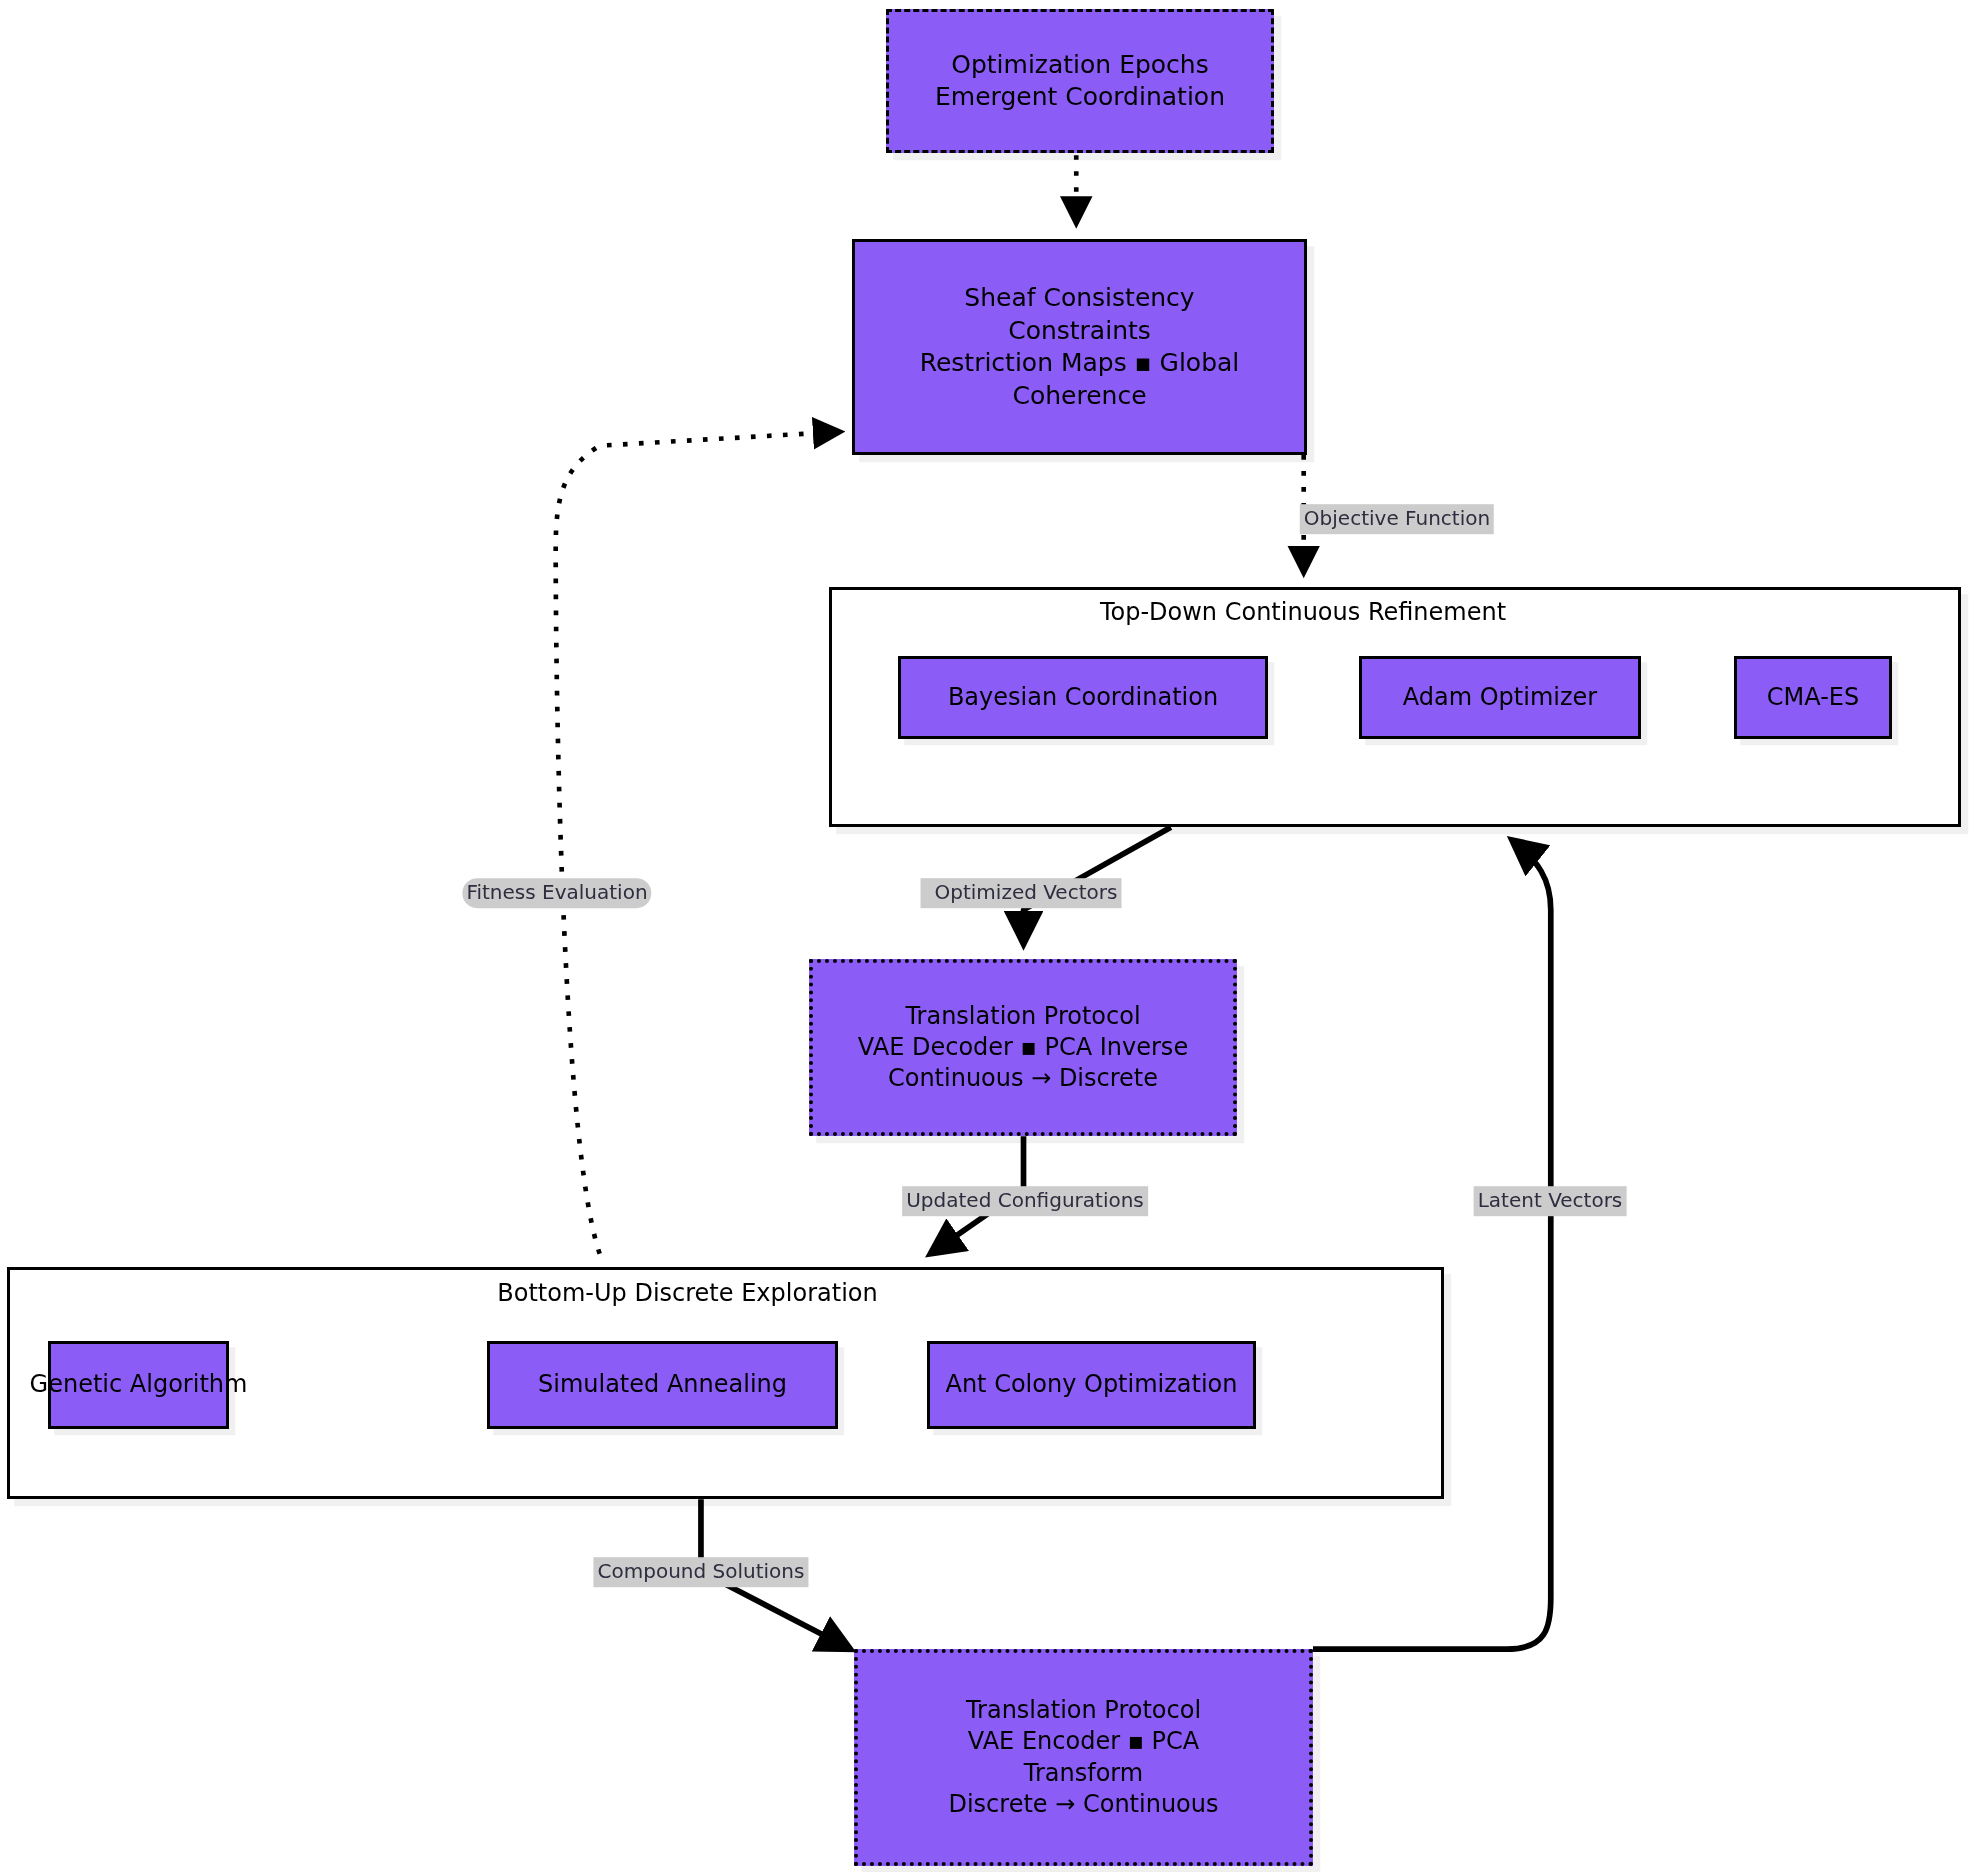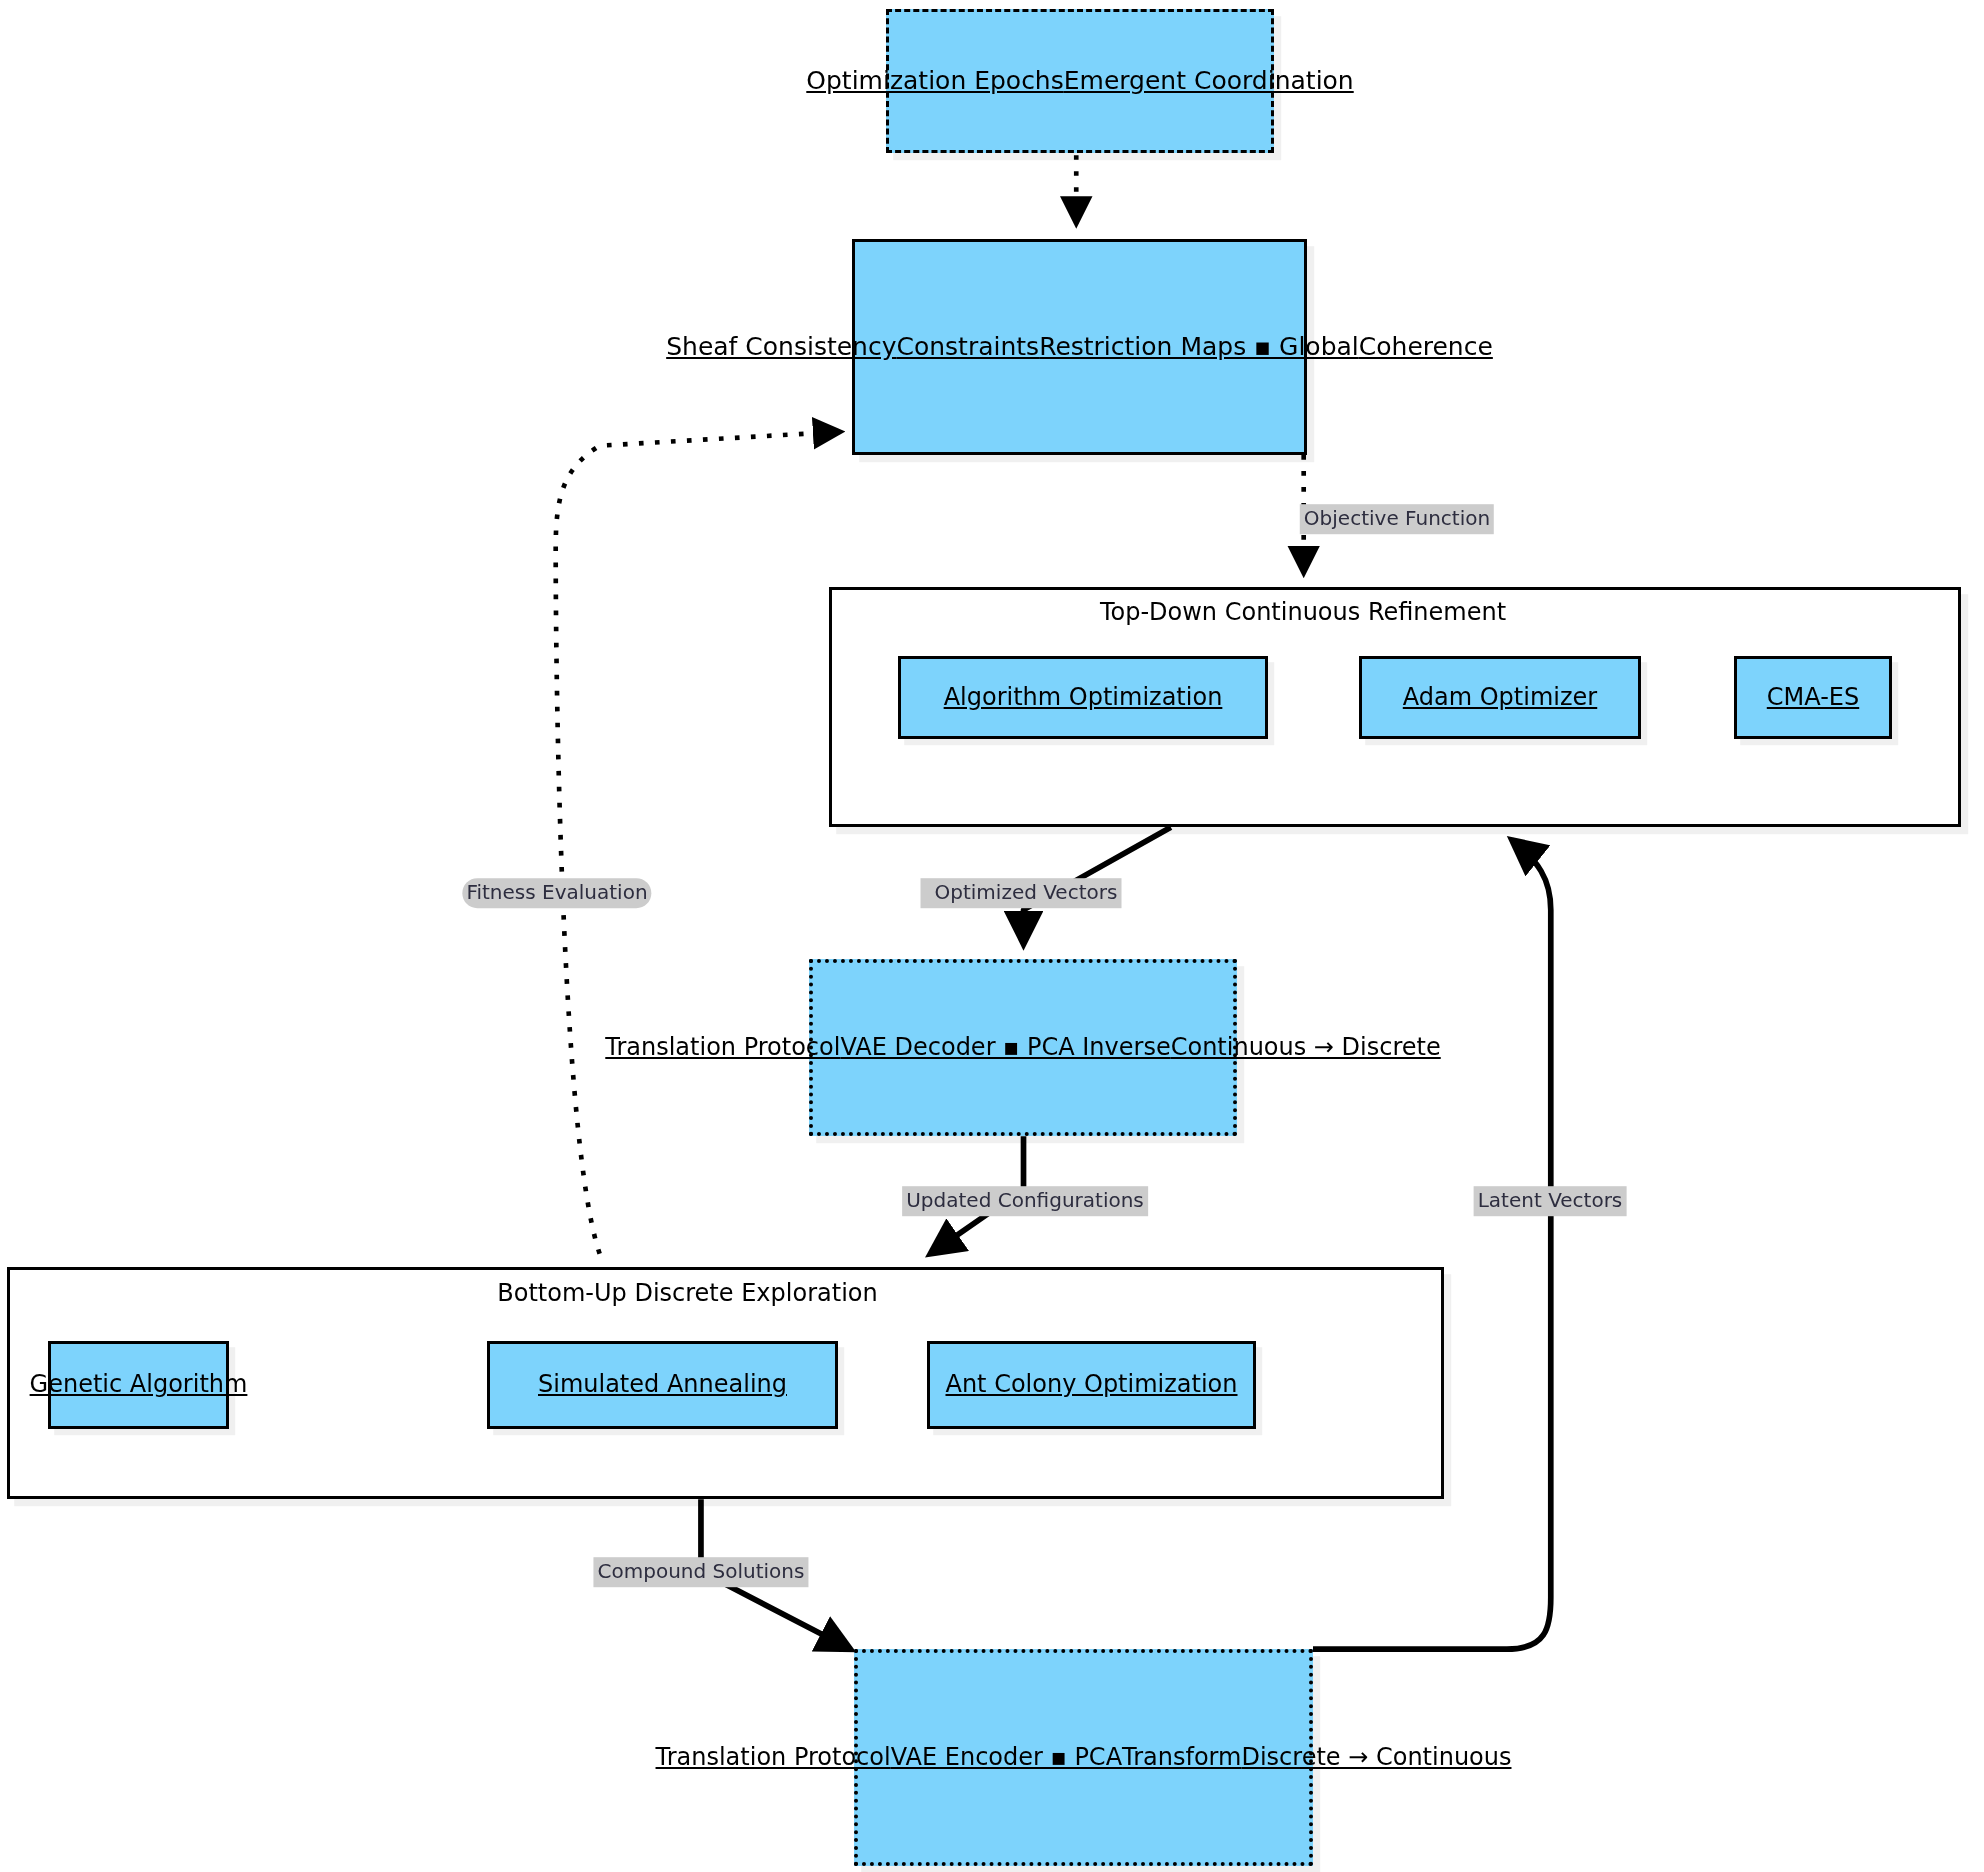--- a/index.html
+++ b/index.html
@@ -10,29 +10,28 @@
     background:#ffffff;
     font-family:"DejaVu Sans","Liberation Sans",sans-serif;
     overflow:hidden;
   }
   svg#wires{position:absolute;left:0;top:0;width:1985px;height:1873px;pointer-events:none;}
 
   
   .node{
     position:absolute;
     box-sizing:border-box;
-    background:#7dd3fc;
+    background:#8b5cf6;
     display:flex;
-    flex-direction:row;
+    flex-direction:column;
     align-items:center;
     justify-content:center;
     text-align:center;
     color:#000000;
     line-height:1.30;
-    text-decoration:underline;
   }
   .node .ln{display:block;white-space:nowrap;}
 
   .solid-thick{border:3.6px solid #000;box-shadow:7.2px 7.2px 0 0 rgba(0,0,0,.06);}
   .solid-thin{border:3.1px solid #000;box-shadow:6.2px 6.2px 0 0 rgba(0,0,0,.06);}
   .dashed-long{border:3.6px dashed #000;box-shadow:7.2px 7.2px 0 0 rgba(0,0,0,.06);}
   .dotted-sq{border:4.1px dotted #000;box-shadow:7.2px 7.2px 0 0 rgba(0,0,0,.06);}
 
   
   .cluster{
@@ -117,21 +116,21 @@
   </div>
 
   <div class="node solid-thick f48" style="left:852px; top:239px; width:455px; height:216px;">
     <span class="ln">Sheaf Consistency</span>
     <span class="ln">Constraints</span>
     <span class="ln">Restriction Maps ▪ Global</span>
     <span class="ln">Coherence</span>
   </div>
 
   <div class="node solid-thin f46" style="left:898px; top:656px; width:370px; height:83px;">
-    <span class="ln">Algorithm Optimization</span>
+    <span class="ln">Bayesian Coordination</span>
   </div>
   <div class="node solid-thin f46" style="left:1359px; top:656px; width:282px; height:83px;">
     <span class="ln">Adam Optimizer</span>
   </div>
   <div class="node solid-thin f46" style="left:1734px; top:656px; width:158px; height:83px;">
     <span class="ln">CMA-ES</span>
   </div>
 
   <div class="node dotted-sq f46" style="left:809px; top:959px; width:428px; height:177px;">
     <span class="ln">Translation Protocol</span>

